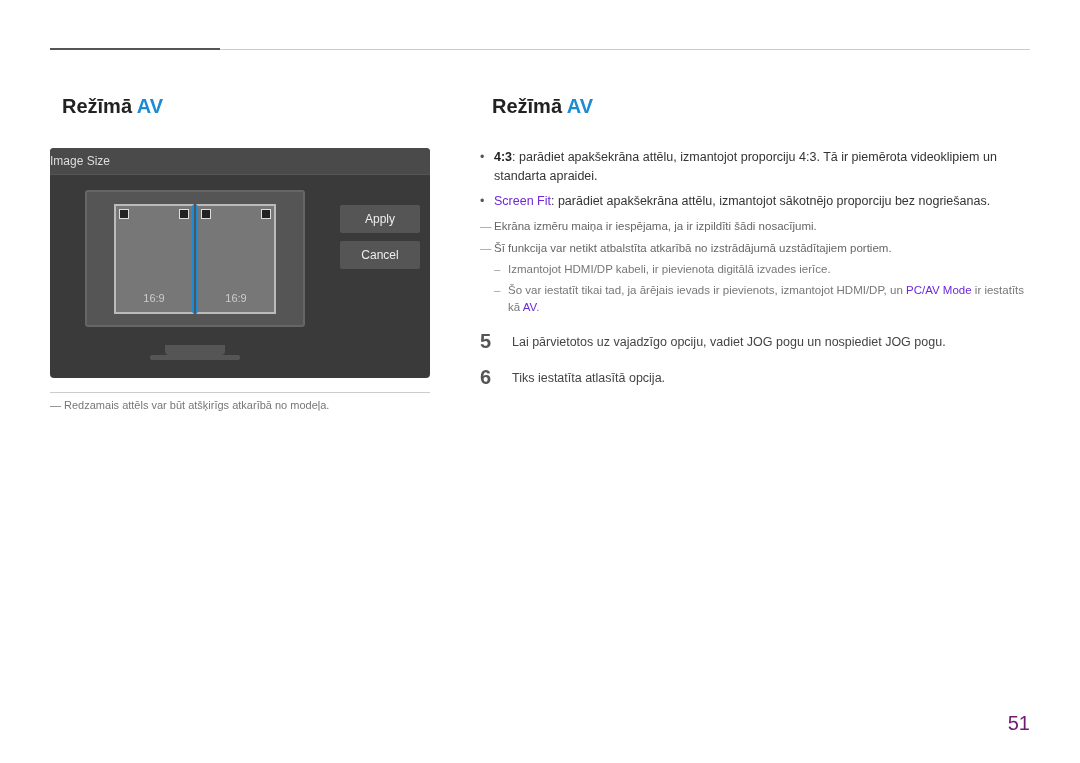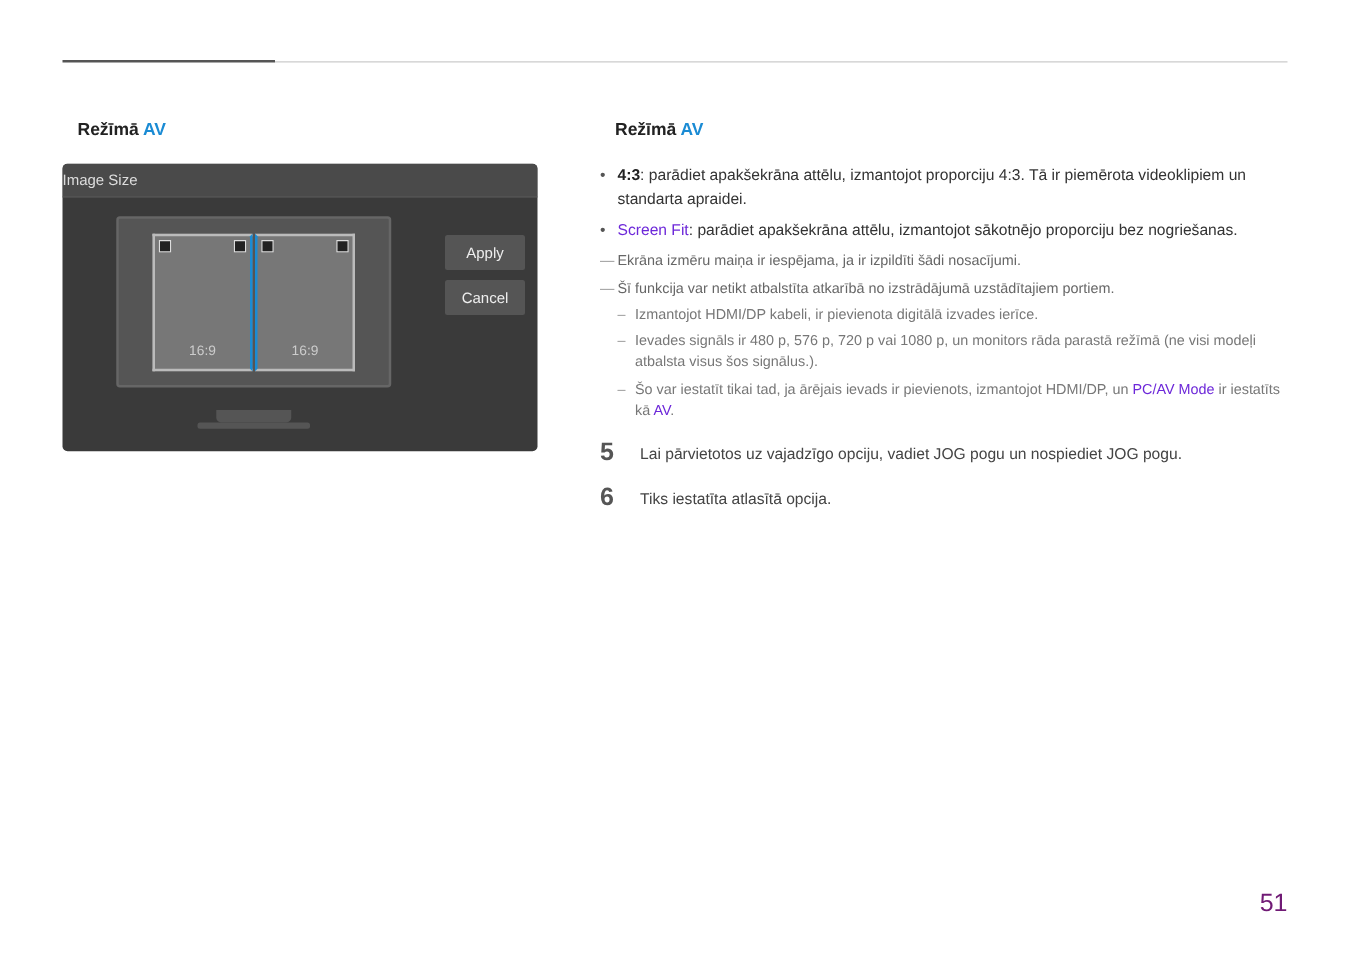--- a/index.html
+++ b/index.html
@@ -48,23 +48,23 @@
       margin-top: 55px;
     }
 
     
     .left-column {
       width: 380px;
       flex-shrink: 0;
     }
 
     .section-title {
-      font-size: 14px;
+      font-size: 20px;
       font-weight: bold;
-      margin-bottom: 20px;
+      margin-bottom: 30px;
       color: #222;
       padding-left: 12px;
     }
     .section-title .av {
       color: #1a8bd4;
       font-weight: bold;
     }
 
     
     .monitor-ui {
@@ -197,21 +197,21 @@
 
     
     .buttons-area {
       display: flex;
       flex-direction: column;
       gap: 8px;
       padding-top: 20px;
     }
 
     .ui-button {
-      width: 64px;
+      width: 80px;
       height: 28px;
       background: #555;
       color: #eee;
       border: none;
       font-size: 12px;
       cursor: pointer;
       display: flex;
       align-items: center;
       justify-content: center;
       border-radius: 2px;
@@ -372,20 +372,21 @@
               <div class="monitor-base"></div>
             </div>
           </div>
           <div class="buttons-area">
             <button class="ui-button">Apply</button>
             <button class="ui-button">Cancel</button>
           </div>
         </div>
       </div>
 
+      <div class="footnote">― Redzamais attēls var būt atšķirīgs atkarībā no modeļa.</div>
     </div>
 
     <div class="right-column">
 
       <div class="section-title">
         <span>Režīmā </span><span class="av">AV</span>
       </div>
 
       <ul class="bullet-list">
         <li>
@@ -393,21 +394,20 @@
         </li>
         <li>
           <span class="bold-term highlight-blue">Screen Fit</span><span>: parādiet apakšekrāna attēlu, izmantojot sākotnējo proporciju bez nogriešanas.</span>
         </li>
       </ul>
 
       <div class="note-line">Ekrāna izmēru maiņa ir iespējama, ja ir izpildīti šādi nosacījumi.</div>
       <div class="note-line">Šī funkcija var netikt atbalstīta atkarībā no izstrādājumā uzstādītajiem portiem.</div>
 
       <div class="sub-note-line">Izmantojot HDMI/DP kabeli, ir pievienota digitālā izvades ierīce.</div>
-      <div class="sub-note-line">Ievades signāls ir 480 p, 576 p, 720 p vai 1080 p, un monitors rāda parastā režīmā (ne visi modeļi atbalsta visus šos signālus.).</div>
       <div class="sub-note-line">
         <span>Šo var iestatīt tikai tad, ja ārējais ievads ir pievienots, izmantojot HDMI/DP, un </span><span class="highlight-blue">PC/AV Mode</span><span> ir iestatīts kā </span><span class="highlight-blue">AV</span><span>.</span>
       </div>
 
       <div class="step-item">
         <div class="step-number">5</div>
         <div class="step-text">Lai pārvietotos uz vajadzīgo opciju, vadiet JOG pogu un nospiediet JOG pogu.</div>
       </div>
 
       <div class="step-item">

